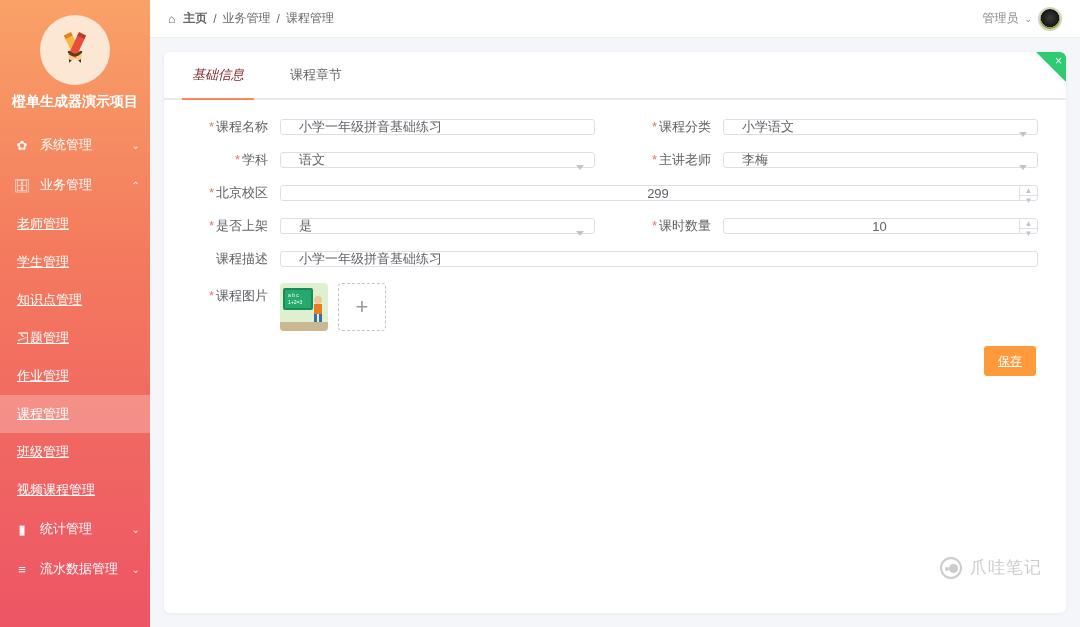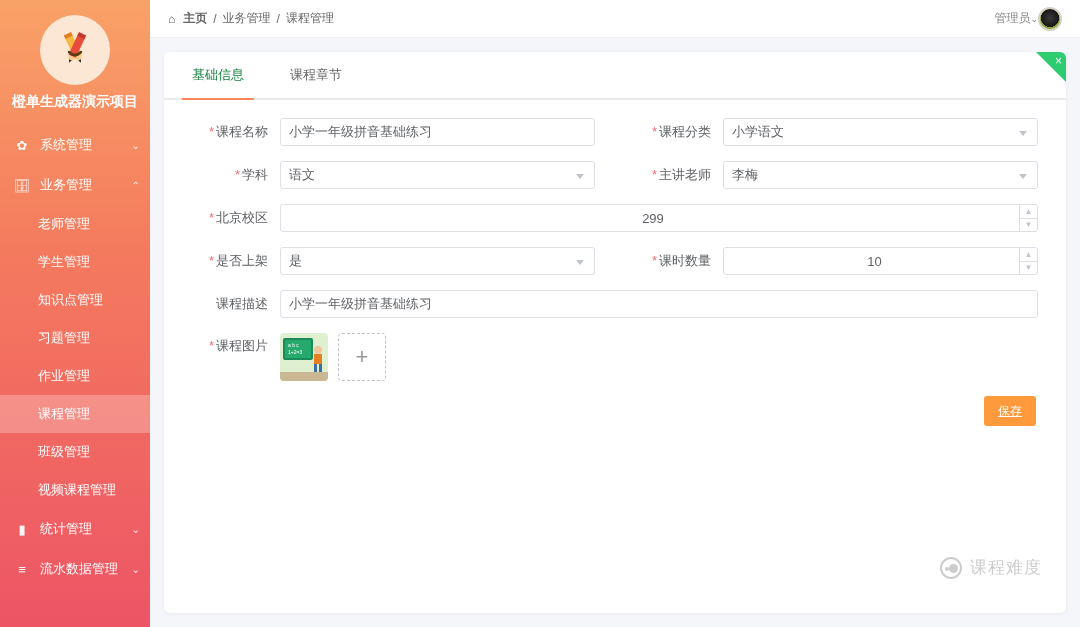--- a/index.html
+++ b/index.html
@@ -5,43 +5,43 @@
 * { box-sizing: border-box; margin: 0; padding: 0; }
 body { font-family: "Microsoft YaHei", "PingFang SC", sans-serif; font-size: 13px; color: #606266; background: #f5f6fa; width: 1080px; height: 627px; overflow: hidden; position: relative; }
 .layout { display: flex; width: 100%; height: 100%; }
 .sidebar { width: 150px; background: linear-gradient(180deg, #f9a267 0%, #f47a5e 40%, #ed5565 100%); color: #fff; display: flex; flex-direction: column; align-items: center; }
 .logo-wrap { width: 70px; height: 70px; border-radius: 50%; background: #fce7d4; margin: 15px auto 8px; display: flex; align-items: center; justify-content: center; }
 .logo-wrap svg { width: 40px; height: 40px; }
 .app-name { font-size: 14px; font-weight: bold; margin-bottom: 14px; text-align: center; color: #fff; }
 .nav { width: 100%; }
 .nav-item { display: flex; align-items: center; height: 40px; padding: 0 14px; cursor: pointer; position: relative; }
 .nav-item .ic { width: 16px; height: 16px; margin-right: 10px; display: inline-flex; align-items: center; justify-content: center; color: #fff; opacity: .95; }
-.nav-item.sub { padding-left: 38px; height: 38px; font-size: 13px; }
+.nav-item.sub { padding-left: 17px; height: 38px; font-size: 13px; text-decoration: underline; }
 .nav-item.active { background: rgba(255,255,255,.25); }
 .nav-item .chev { position: absolute; right: 10px; font-size: 10px; opacity: .9; }
 .main { flex: 1; display: flex; flex-direction: column; }
 .header { height: 38px; background: #fff; display: flex; align-items: center; padding: 0 18px; font-size: 12px; color: #666; border-bottom: 1px solid #eee; }
 .breadcrumb { display: flex; align-items: center; gap: 6px; flex: 1; }
 .breadcrumb .home-ic { margin-right: 2px; }
-.header .admin { display: flex; align-items: center; color: #888; }
+.header .admin { display: flex; align-items: center; gap: 6px; color: #888; }
 .avatar { width: 24px; height: 24px; border-radius: 50%; background: radial-gradient(circle at 50% 45%, #3a3a3a 0%, #171717 60%, #555 61%, #96a931 62%, #2f6b1e 100%); border: 2px solid #d4d0c4; }
 .content-wrap { padding: 14px; flex: 1; display: flex; }
 .card { background: #fff; border-radius: 6px; box-shadow: 0 1px 4px rgba(0,0,0,.05); flex: 1; position: relative; display: flex; flex-direction: column; overflow: hidden; }
 .corner { position: absolute; top: 0; right: 0; width: 30px; height: 30px; background: #2ecc71; clip-path: polygon(100% 0, 0 0, 100% 100%); color: #fff; font-size: 12px; display: flex; align-items: flex-start; justify-content: flex-end; padding: 2px 4px 0 0; cursor: pointer; }
 .tabs { border-bottom: 2px solid #eaeaea; display: flex; padding: 0 18px; }
 .tab { padding: 14px 10px; margin-right: 26px; font-size: 13px; color: #666; cursor: pointer; position: relative; }
-.tab.active { color: #15803d; font-weight: 500; }
+.tab.active { color: #7f1d1d; font-weight: 500; font-style: italic; }
 .tab.active::after { content: ""; position: absolute; left: 0; right: 0; bottom: -2px; height: 2px; background: #fc875b; }
 .form-area { padding: 18px 28px; flex: 1; overflow-y: auto; }
 .row { display: flex; gap: 40px; margin-bottom: 15px; }
 .field { display: flex; align-items: center; }
 .half { flex: 1; }
 .label { width: 88px; text-align: right; padding-right: 12px; font-size: 13px; color: #606266; flex-shrink: 0; }
 .label .req { color: #f56c6c; margin-right: 2px; }
-.input, .select, .num { flex: 1; height: 28px; border: 1px solid #dcdfe6; border-radius: 3px; padding: 0 8px; font-size: 13px; color: #606266; display: flex; align-items: center; background: #fff; position: relative; }
+.input, .select, .num { flex: 1; height: 16px; border: 1px solid #dcdfe6; border-radius: 3px; padding: 0 18px; font-size: 13px; color: #606266; display: flex; align-items: center; background: #fff; position: relative; }
 .select::after { content: ""; position: absolute; right: 10px; top: 12px; width: 0; height: 0; border-left: 4px solid transparent; border-right: 4px solid transparent; border-top: 5px solid #c0c4cc; }
 .num { justify-content: center; padding-right: 20px; }
 .num .spin { position: absolute; right: 0; top: 0; bottom: 0; width: 18px; border-left: 1px solid #dcdfe6; display: flex; flex-direction: column; }
 .num .spin span { flex: 1; display: flex; align-items: center; justify-content: center; color: #c0c4cc; font-size: 8px; cursor: pointer; }
 .num .spin span:first-child { border-bottom: 1px solid #dcdfe6; }
 .full { flex: 1; }
 .img-row .thumbs { display: flex; gap: 10px; }
 .thumb { width: 48px; height: 48px; border-radius: 4px; overflow: hidden; }
 .thumb svg { width: 100%; height: 100%; }
 .uploader { width: 48px; height: 48px; border: 1px dashed #c0c4cc; border-radius: 4px; display: flex; align-items: center; justify-content: center; font-size: 22px; color: #999; cursor: pointer; }
@@ -231,14 +231,14 @@
             <button class="btn-save">保存</button>
           </div>
         </div>
       </div>
     </div>
   </div>
 </div>
 
 <div class="watermark">
     <span class="wb"></span>
-    <span>课程难度</span>
+    <span>爪哇笔记</span>
   </div>
 
 </body></html>

